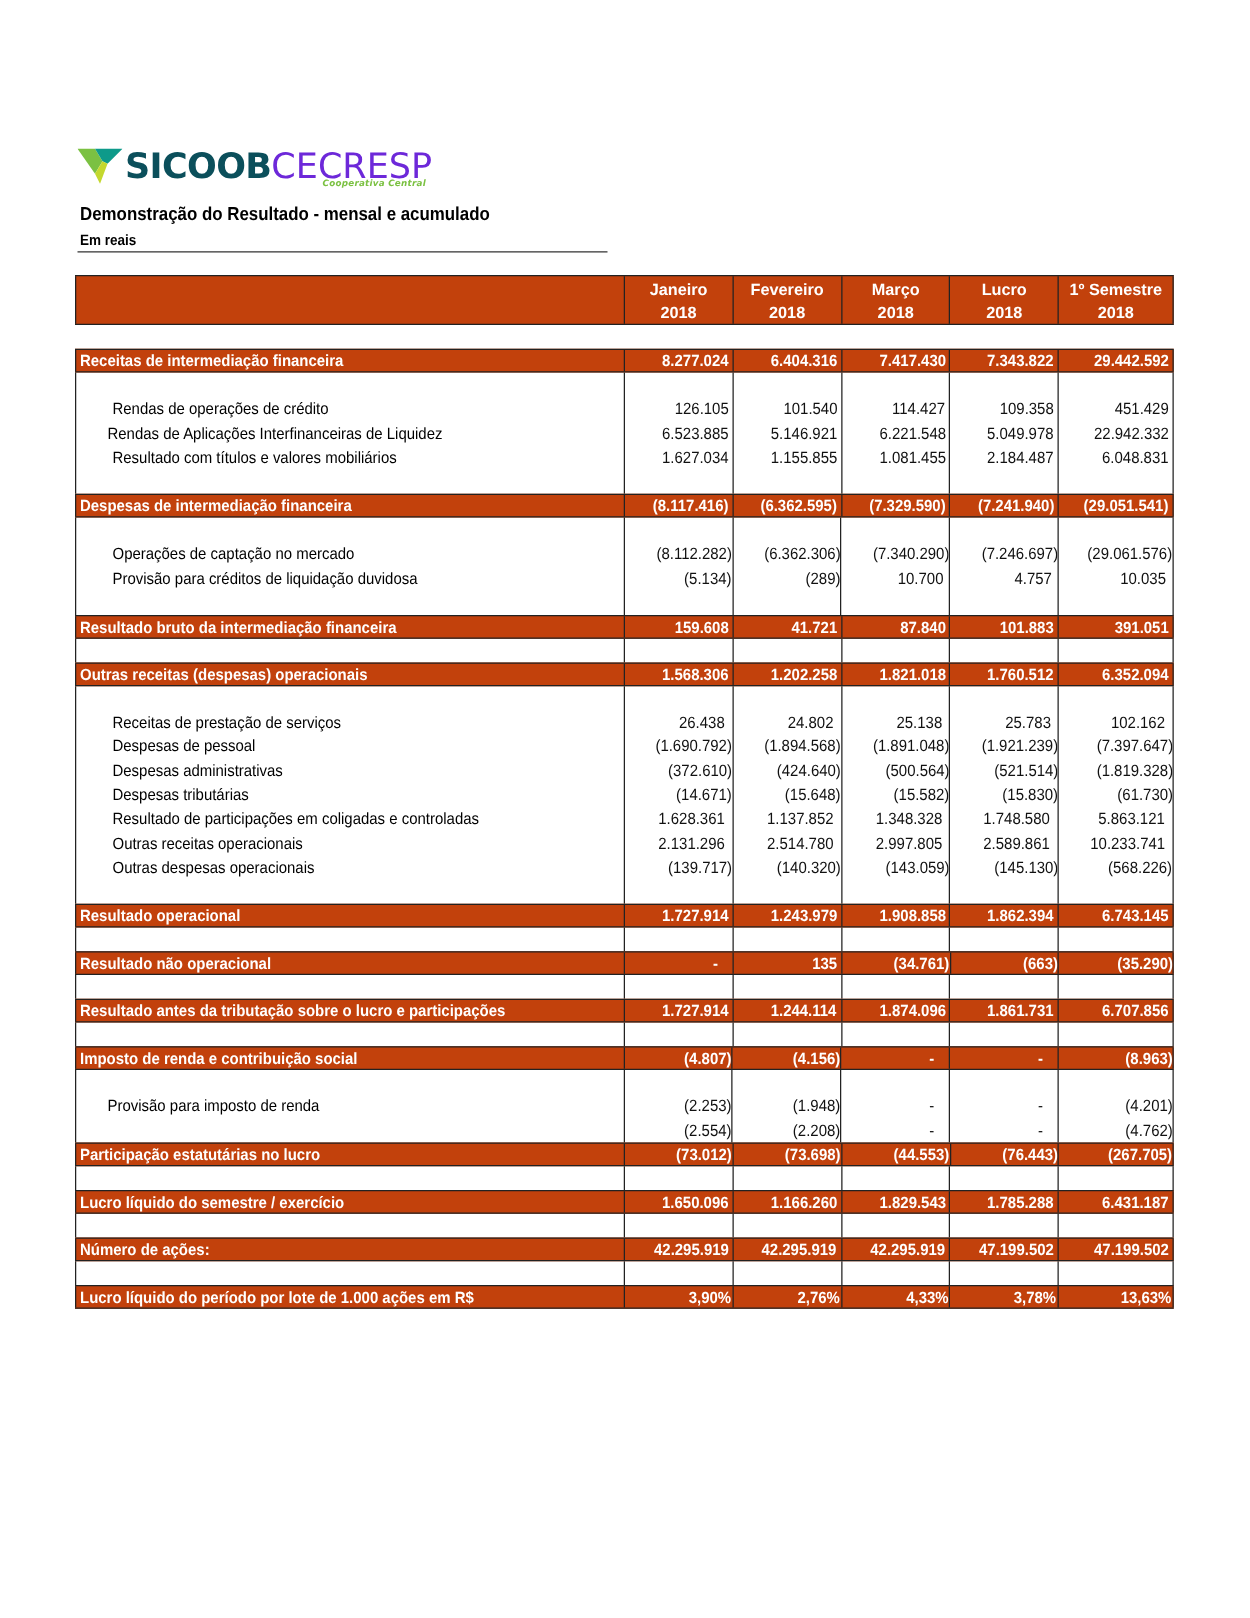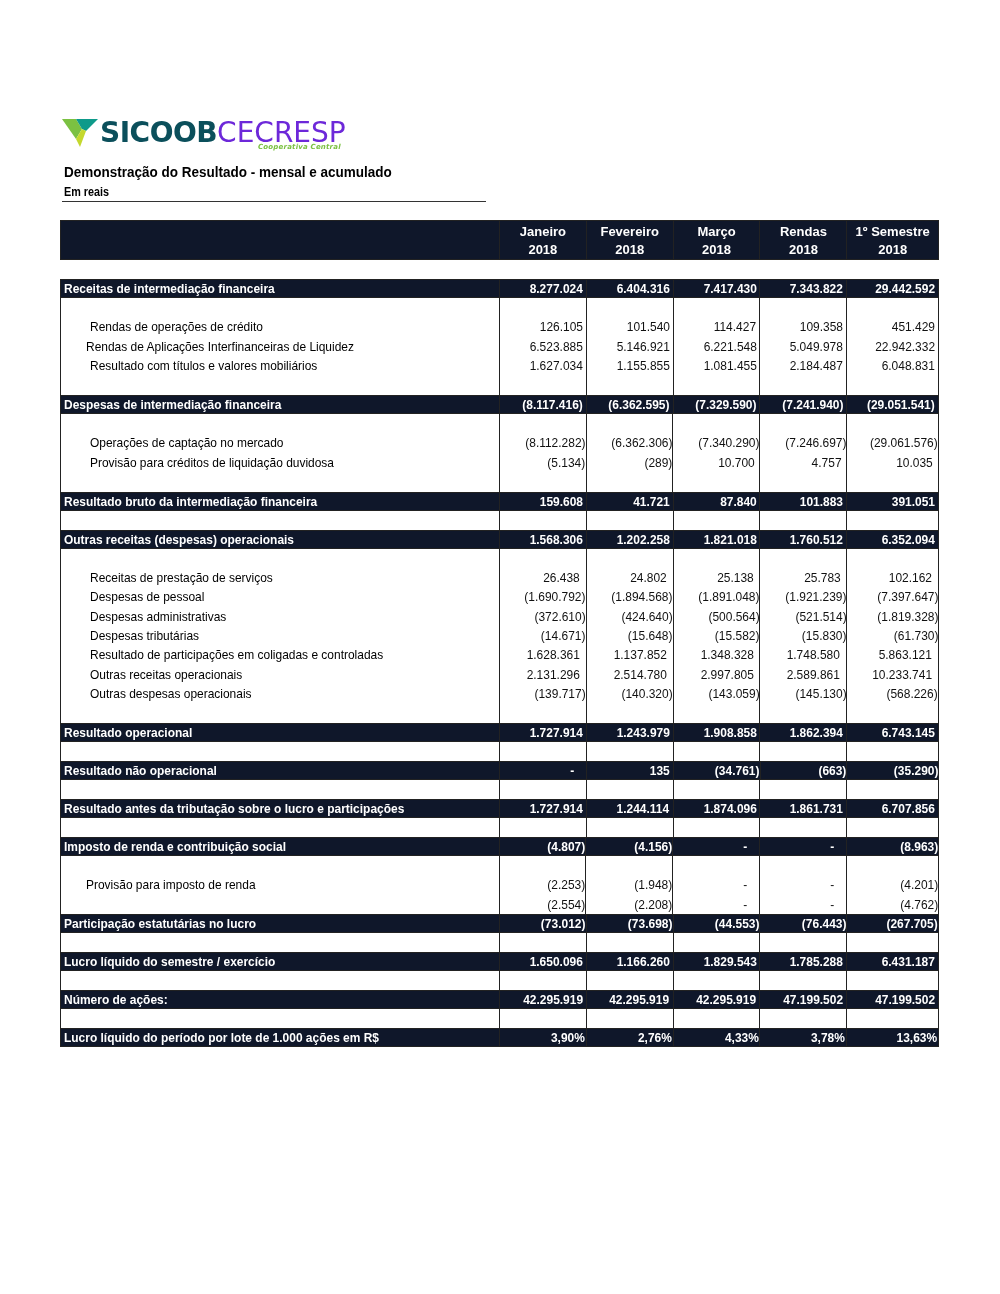--- a/index.html
+++ b/index.html
@@ -14,21 +14,21 @@
   .title-rule { position: absolute; left: 62px; top: 201px; width: 424px; height: 1px; background: #333; }
 
   .tbl { position: absolute; left: 60px; top: 220px; width: 879px; }
   .row { position: relative; display: flex; box-sizing: border-box; }
   .cell { box-sizing: border-box; border-right: 1.5px solid #222; overflow: hidden; white-space: nowrap; }
   .cell:first-child { border-left: 1.5px solid #222; }
   .c-label { width: 454px; }
   .c-num { width: 89.6px; text-align: right; padding-right: 3px; }
   .c-num:last-child { width: 94.6px; }
 
-  .green { background: #0f172a; color: #fff; font-weight: bold; border-top: 1.5px solid #222; border-bottom: 1.5px solid #222; }
+  .green { background: #c2410c; color: #fff; font-weight: bold; border-top: 1.5px solid #222; border-bottom: 1.5px solid #222; justify-content: flex-end; }
   .green .cell { font-size: 13px; line-height: 17px; }
   .green .c-label { padding-left: 3px; }
   .green .txt { display: inline-block; transform: scaleX(0.92); transform-origin: left; }
   .green .c-num .txt { transform-origin: right; }
 
   .hdr { height: 40px; }
   .hdr .cell { text-align: center; font-size: 13px; line-height: 18px; padding: 2px 0 0 0; }
   .hdr .c-num { padding-right: 0; }
 
   .blank { height: 19px; }
@@ -73,21 +73,21 @@
       </div>
     <div class="cell c-num">
         <div>Fevereiro</div>
         <div>2018</div>
       </div>
     <div class="cell c-num">
         <div>Março</div>
         <div>2018</div>
       </div>
     <div class="cell c-num">
-        <div>Rendas</div>
+        <div>Lucro</div>
         <div>2018</div>
       </div>
     <div class="cell c-num">
         <div>1º Semestre</div>
         <div>2018</div>
       </div>
   </div>
   <div class="row blank blank-top" style="border-right:none;border-left:none;"></div>
 
   <div class="row green">

